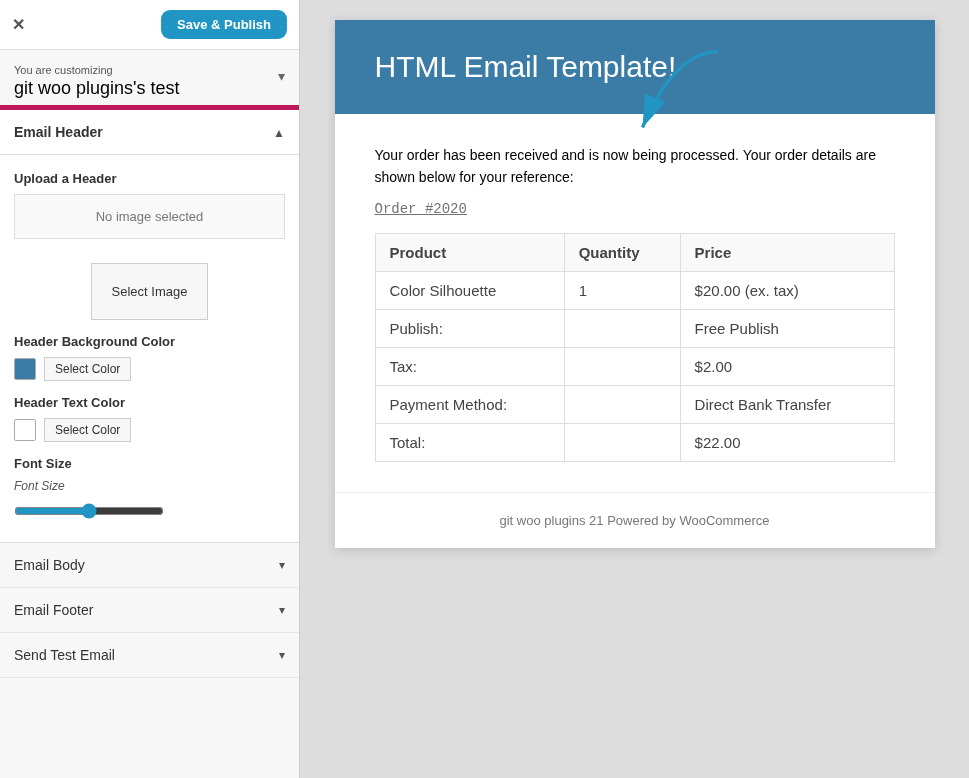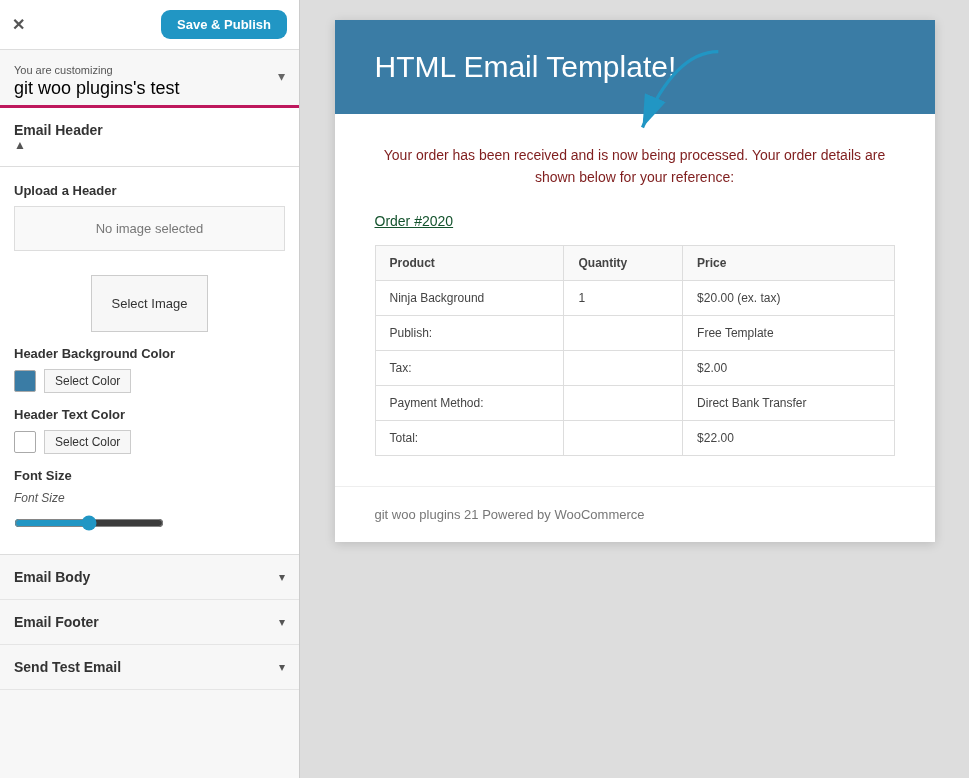--- a/index.html
+++ b/index.html
@@ -39,42 +39,41 @@
       padding: 7px 16px;
       border-radius: 9px;
       font-size: 13px;
       cursor: pointer;
       font-weight: 600;
     }
 
     .customizing-info {
       padding: 14px 14px 6px 14px;
       background: #f7f7f7;
-      border-bottom: 3px solid #be185d;
+      border-bottom: 5px solid #be185d;
     }
     .customizing-label {
       font-size: 11px;
       color: #555;
     }
     .customizing-title {
       font-size: 18px;
       color: #000000;
       font-weight: 400;
       margin-top: 2px;
     }
 
     .section-header {
       display: flex;
-      align-items: flex-start;
+      align-items: flex-end;
       justify-content: space-between;
       padding: 14px 14px;
       background: #f7f7f7;
       border-bottom: 1px solid #e5e5e5;
       cursor: pointer;
-      flex-direction: column;
     }
     .section-header.active {
       background: #fff;
       border-bottom: 1px solid #ddd;
     }
     .section-header-title {
       font-size: 14px;
       font-weight: 600;
       color: #333;
     }
@@ -162,21 +161,21 @@
       display: flex;
       align-items: center;
       justify-content: space-between;
       padding: 14px 14px;
       background: #f7f7f7;
       border-bottom: 1px solid #e5e5e5;
       cursor: pointer;
     }
     .collapsed-section-title {
       font-size: 14px;
-      font-weight: 700;
+      font-weight: 400;
       color: #333;
     }
 
     
     .right-panel {
       flex: 1;
       background: #ddd;
       display: flex;
       align-items: flex-start;
       justify-content: center;
@@ -200,52 +199,53 @@
       color: #fff;
       font-size: 30px;
       font-weight: 400;
     }
 
     .email-body-preview {
       padding: 30px 40px;
     }
     .order-message {
       font-size: 14px;
-      color: #7f1d1d;
+      color: #000000;
       line-height: 1.6;
-      margin-bottom: 24px;
-      text-align: center;
+      margin-bottom: 12px;
     }
     .order-link {
-      color: #14532d;
+      color: #737373;
       text-decoration: underline;
       font-size: 14px;
       cursor: pointer;
       display: block;
       margin-bottom: 16px;
+      font-family: Liberation Mono, monospace;
     }
 
     .order-table {
       width: 100%;
       border-collapse: collapse;
-      font-size: 12px;
+      font-size: 15px;
     }
     .order-table th, .order-table td {
       border: 1px solid #ddd;
       padding: 10px 14px;
       text-align: left;
       color: #444;
     }
     .order-table th {
       background: #f9f9f9;
       font-weight: 600;
     }
 
     .email-footer-preview {
       padding: 20px 40px;
+      text-align: center;
       font-size: 13px;
       color: #777;
       border-top: 1px solid #eee;
     }
 
     
     .arrow-annotation {
       position: absolute;
       top: 30px;
       left: 60px;
@@ -363,28 +363,28 @@
       <table class="order-table">
         <thead>
           <tr>
             <th>Product</th>
             <th>Quantity</th>
             <th>Price</th>
           </tr>
         </thead>
         <tbody id="order-table-body">
         <tr>
-              <td>Ninja Background</td>
+              <td>Color Silhouette</td>
               <td>1</td>
               <td>$20.00 (ex. tax)</td>
             </tr>
             <tr>
               <td>Publish:</td>
               <td></td>
-              <td>Free Template</td>
+              <td>Free Publish</td>
             </tr>
             <tr>
               <td>Tax:</td>
               <td></td>
               <td>$2.00</td>
             </tr>
             <tr>
               <td>Payment Method:</td>
               <td></td>
               <td>Direct Bank Transfer</td>

